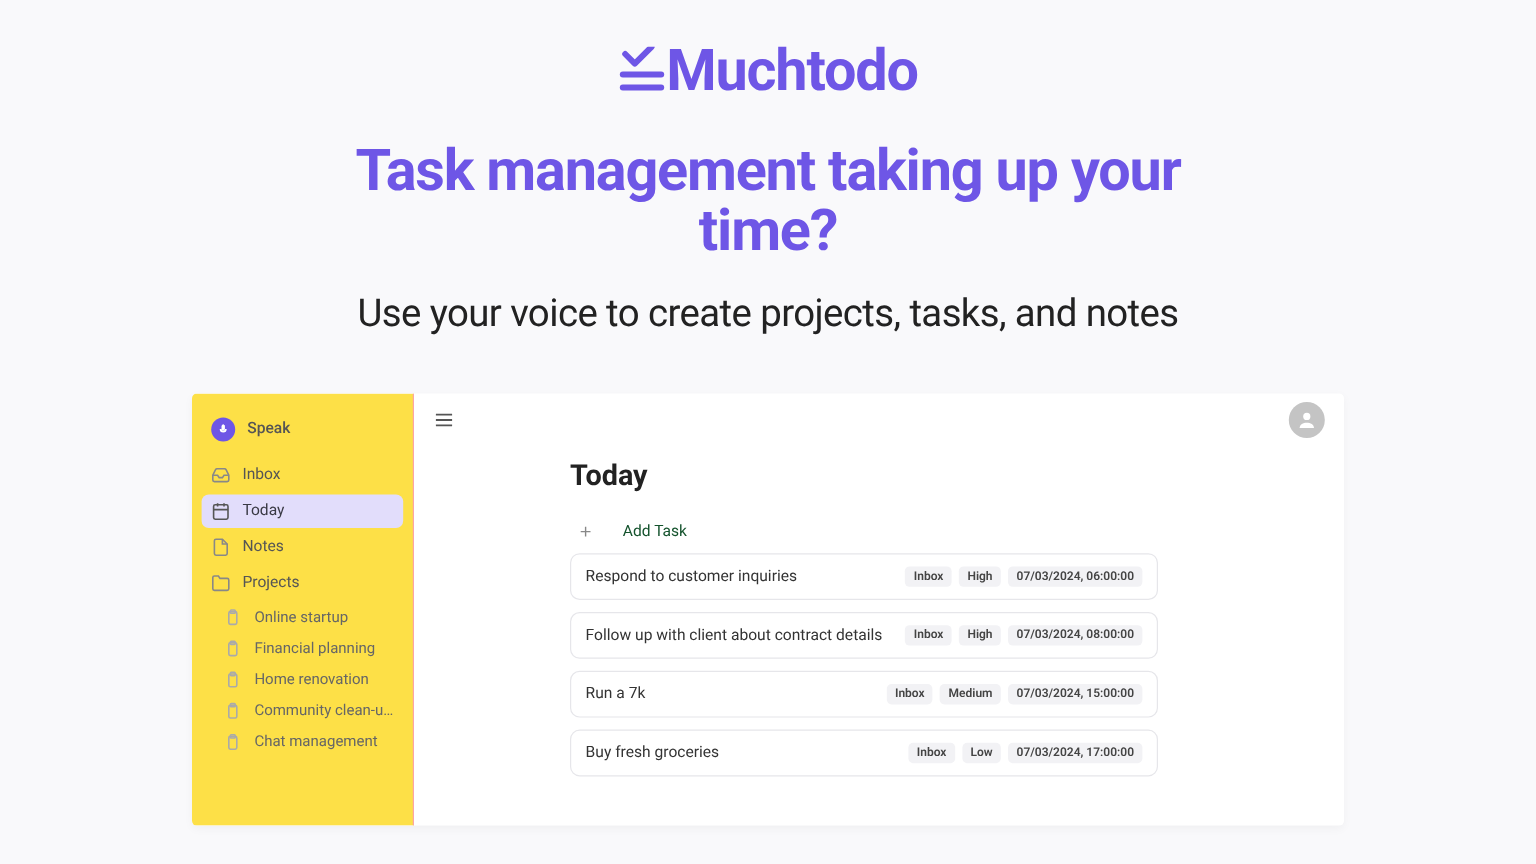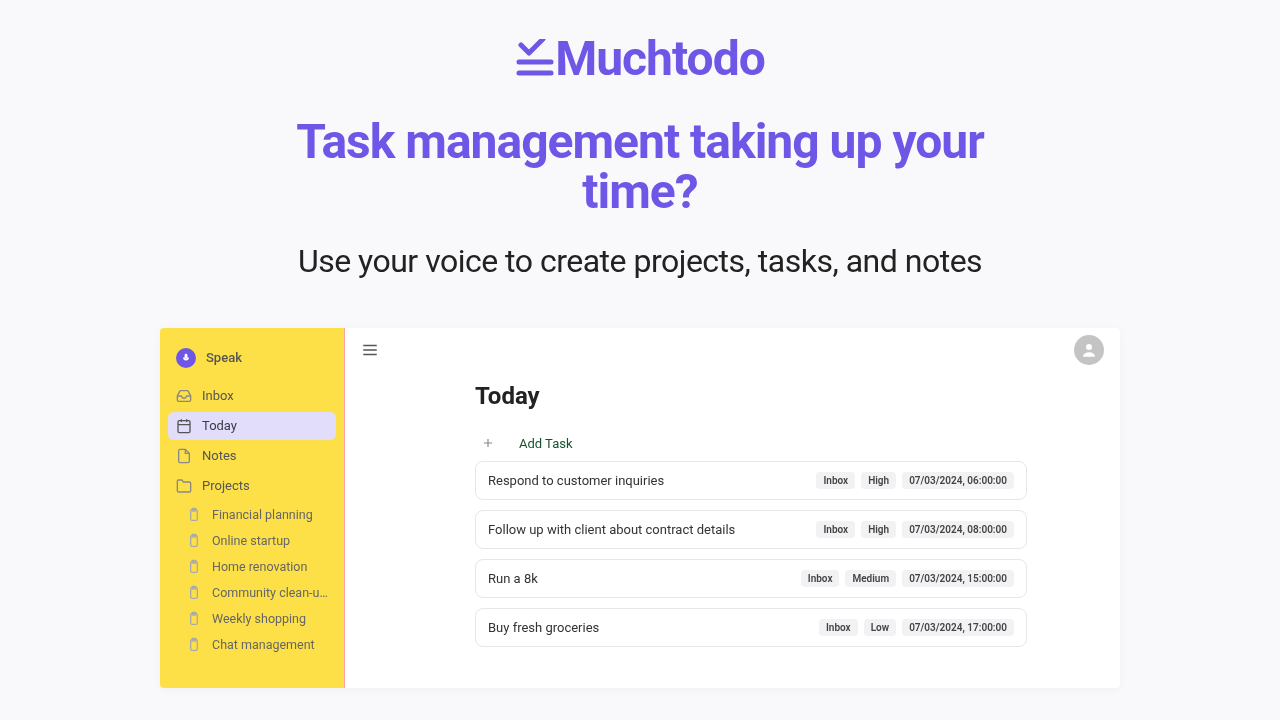--- a/index.html
+++ b/index.html
@@ -24,21 +24,21 @@
     .topbar { height:44px; display:flex; align-items:center; justify-content:space-between; padding:0 16px; }
     .hamburger { width:18px; color:#555; }
     .avatar { width:30px; height:30px; background:#c4c4c4; border-radius:50%; display:flex; align-items:center; justify-content:center; }
     .content { padding:10px 0 0 130px; }
     .title { font-size:24px; font-weight:700; color:#222; }
     .date { font-size:13px; color:#555; margin-top:4px; }
     .addtask { display:flex; align-items:center; gap:8px; margin-top:26px; margin-bottom:10px; padding-left:6px; }
     .plus { width:14px; height:14px; color:#888; }
     .addtask-label { font-size:13px; color:#14532d;margin-left:16px; }
     .tasklist { display:flex; flex-direction:column; gap:10px; }
-    .task { width:552px; border:1px solid #e6e6ea; border-radius:8px; padding:10px 12px; display:flex; align-items:center; justify-content:space-between; background:#fff; }
+    .task { width:490px; border:1px solid #e6e6ea; border-radius:8px; padding:10px 12px; display:flex; align-items:center; justify-content:space-between; background:#fff; }
     .task-title { font-size:13px; color:#333; }
     .tags { display:flex; gap:6px; align-items:center; }
     .tag { font-size:10px; font-weight:600; color:#444; background:#f2f2f5; border-radius:4px; padding:3px 7px; white-space:nowrap; }
   </style>
 </head>
 <body>
 
 <div class="page">
 
   <div class="logo-row">
@@ -97,49 +97,42 @@
             <path d="M22 19a2 2 0 0 1-2 2H4a2 2 0 0 1-2-2V5a2 2 0 0 1 2-2h5l2 3h9a2 2 0 0 1 2 2z"></path>
           </svg>
         <span>Projects</span>
       </div>
 
       <div class="proj-item">
         <svg class="nav-icon" viewBox="0 0 24 24" fill="none" stroke="#aaa" stroke-width="2">
             <rect x="7" y="4" width="10" height="16" rx="2"></rect>
             <rect x="9" y="2" width="6" height="4" rx="1"></rect>
           </svg>
+        <span>Online startup</span>
+      </div>
+      <div class="proj-item">
+        <svg class="nav-icon" viewBox="0 0 24 24" fill="none" stroke="#aaa" stroke-width="2">
+            <rect x="7" y="4" width="10" height="16" rx="2"></rect>
+            <rect x="9" y="2" width="6" height="4" rx="1"></rect>
+          </svg>
         <span>Financial planning</span>
       </div>
       <div class="proj-item">
         <svg class="nav-icon" viewBox="0 0 24 24" fill="none" stroke="#aaa" stroke-width="2">
             <rect x="7" y="4" width="10" height="16" rx="2"></rect>
             <rect x="9" y="2" width="6" height="4" rx="1"></rect>
           </svg>
-        <span>Online startup</span>
-      </div>
-      <div class="proj-item">
-        <svg class="nav-icon" viewBox="0 0 24 24" fill="none" stroke="#aaa" stroke-width="2">
-            <rect x="7" y="4" width="10" height="16" rx="2"></rect>
-            <rect x="9" y="2" width="6" height="4" rx="1"></rect>
-          </svg>
         <span>Home renovation</span>
       </div>
       <div class="proj-item">
         <svg class="nav-icon" viewBox="0 0 24 24" fill="none" stroke="#aaa" stroke-width="2">
             <rect x="7" y="4" width="10" height="16" rx="2"></rect>
             <rect x="9" y="2" width="6" height="4" rx="1"></rect>
           </svg>
         <span>Community clean-up ini...</span>
-      </div>
-      <div class="proj-item">
-        <svg class="nav-icon" viewBox="0 0 24 24" fill="none" stroke="#aaa" stroke-width="2">
-            <rect x="7" y="4" width="10" height="16" rx="2"></rect>
-            <rect x="9" y="2" width="6" height="4" rx="1"></rect>
-          </svg>
-        <span>Weekly shopping</span>
       </div>
       <div class="proj-item">
         <svg class="nav-icon" viewBox="0 0 24 24" fill="none" stroke="#aaa" stroke-width="2">
             <rect x="7" y="4" width="10" height="16" rx="2"></rect>
             <rect x="9" y="2" width="6" height="4" rx="1"></rect>
           </svg>
         <span>Chat management</span>
       </div>
     </div>
 
@@ -177,21 +170,21 @@
           </div>
           <div class="task">
             <div class="task-title">Follow up with client about contract details</div>
             <div class="tags">
               <div class="tag">Inbox</div>
               <div class="tag">High</div>
               <div class="tag">07/03/2024, 08:00:00</div>
             </div>
           </div>
           <div class="task">
-            <div class="task-title">Run a 8k</div>
+            <div class="task-title">Run a 7k</div>
             <div class="tags">
               <div class="tag">Inbox</div>
               <div class="tag">Medium</div>
               <div class="tag">07/03/2024, 15:00:00</div>
             </div>
           </div>
           <div class="task">
             <div class="task-title">Buy fresh groceries</div>
             <div class="tags">
               <div class="tag">Inbox</div>

